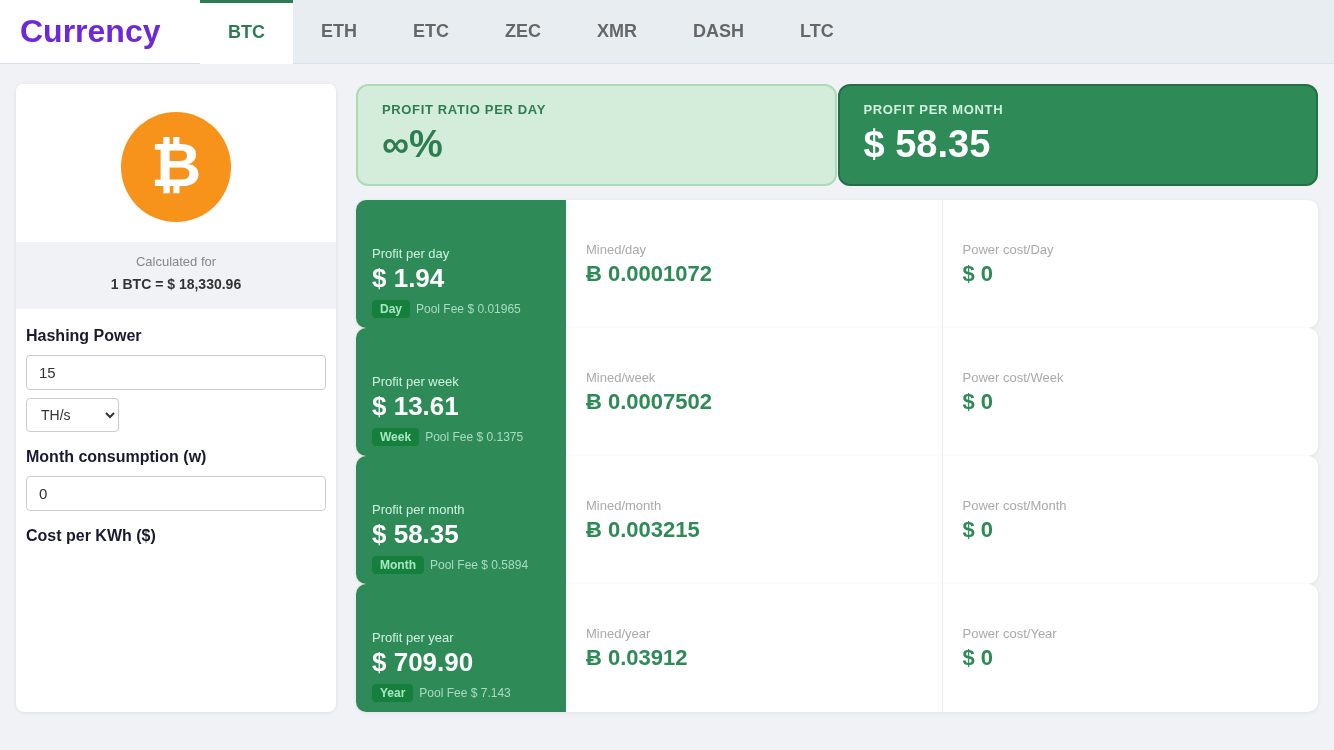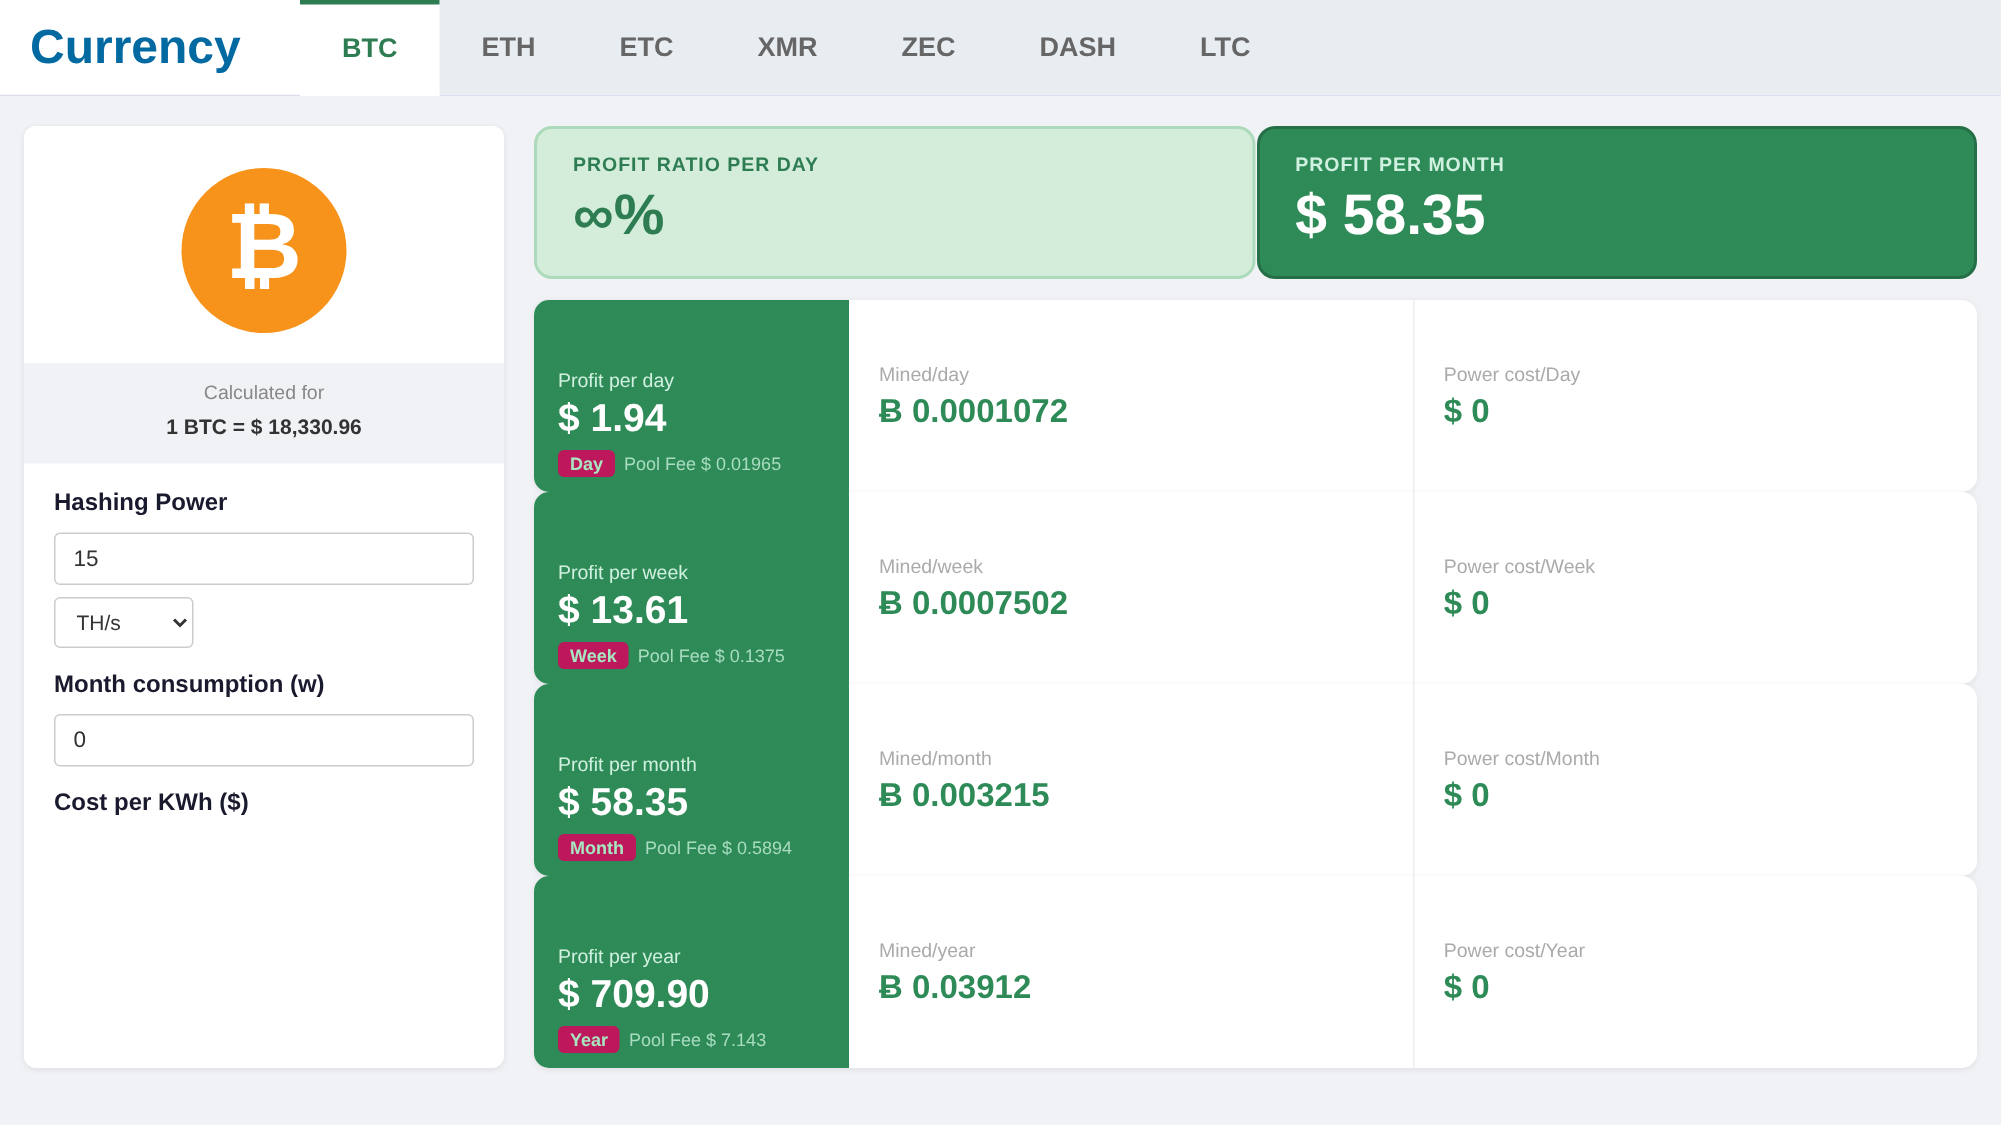--- a/index.html
+++ b/index.html
@@ -12,21 +12,21 @@
       background: #fff;
       border-bottom: 1px solid #dde;
       height: 64px;
     }
     .header-title {
       display: flex;
       align-items: center;
       padding: 0 28px 0 20px;
       font-size: 32px;
       font-weight: 800;
-      color: #0369a1;
+      color: #6d28d9;
       background: #fff;
       min-width: 200px;
     }
     .nav-tabs {
       display: flex;
       align-items: stretch;
       background: #e8edf2;
       flex: 1;
     }
     .nav-tab {
@@ -99,21 +99,21 @@
       font-size: 13px;
       line-height: 1.6;
     }
     .calc-for strong {
       display: block;
       color: #333;
       font-size: 14px;
       font-weight: 700;
     }
     .form-area {
-      padding: 18px 20px 12px;
+      padding: 18px 10px 12px;
     }
     .form-section-label {
       font-size: 16px;
       font-weight: 700;
       color: #1a1a2e;
       margin-bottom: 10px;
     }
     .form-input {
       width: 100%;
       padding: 8px 12px;
@@ -215,21 +215,21 @@
       font-size: 26px;
       font-weight: 700;
       margin-bottom: 6px;
     }
     .data-row-badge-pool {
       display: flex;
       align-items: center;
       gap: 6px;
     }
     .period-badge {
-      background: #be185d;
+      background: #15803d;
       color: #a8e6c0;
       border-radius: 4px;
       padding: 2px 8px;
       font-size: 12px;
       font-weight: 700;
     }
     .pool-fee-text {
       color: #a8dcc0;
       font-size: 12px;
     }
@@ -263,22 +263,22 @@
 <body>
 
 <div class="header">
   <div class="header-title">
     <span>Currency</span>
   </div>
   <nav class="nav-tabs" id="nav-tabs">
       <button class="nav-tab active">BTC</button>
       <button class="nav-tab">ETH</button>
       <button class="nav-tab">ETC</button>
+      <button class="nav-tab">ZEC</button>
       <button class="nav-tab">XMR</button>
-      <button class="nav-tab">ZEC</button>
       <button class="nav-tab">DASH</button>
       <button class="nav-tab">LTC</button>
     </nav>
 </div>
 
 <div class="main">
 
   <div class="left-panel">
     <div class="coin-logo-area">
       <div class="btc-circle">

